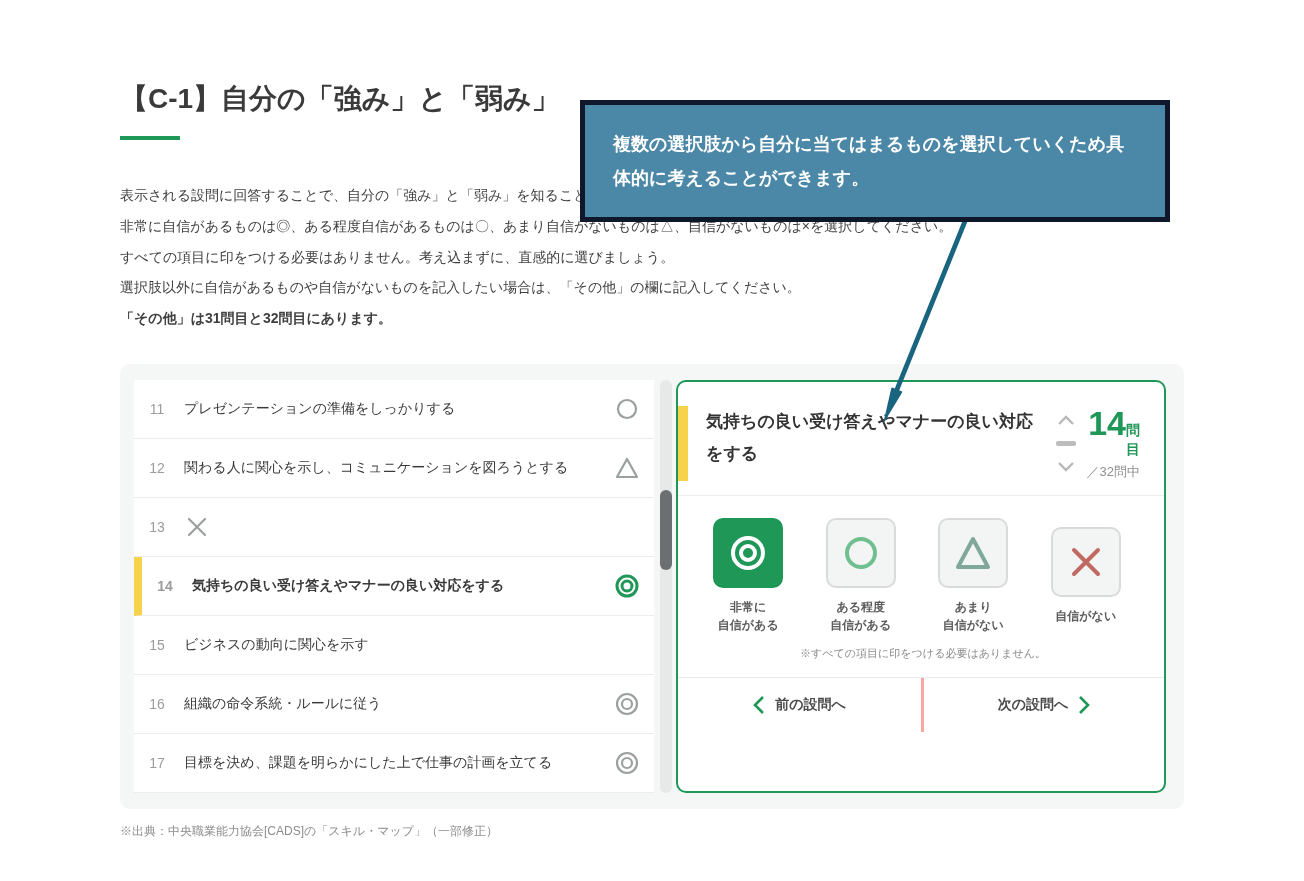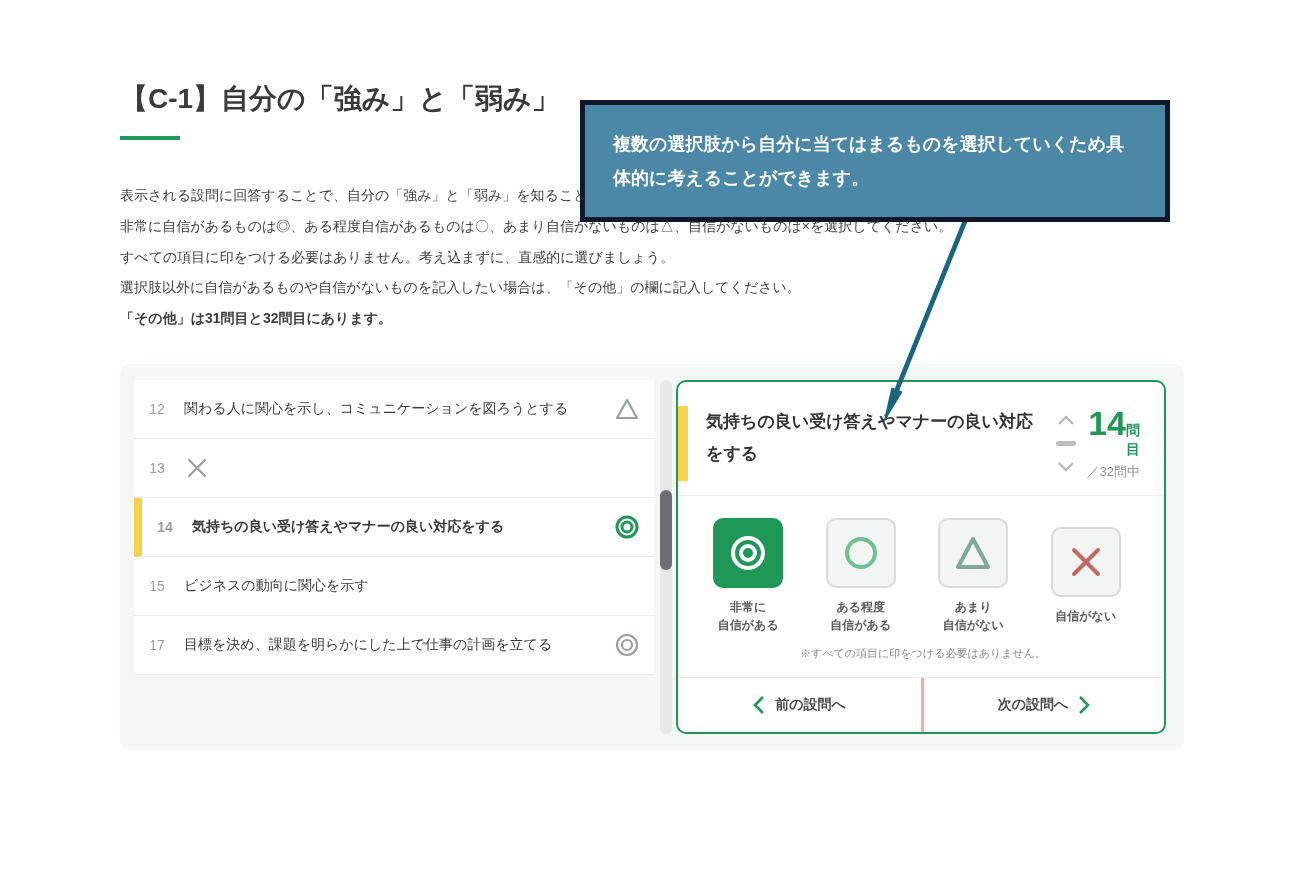--- a/index.html
+++ b/index.html
@@ -309,20 +309,29 @@
     <p>すべての項目に印をつける必要はありません。考え込まずに、直感的に選びましょう。</p>
     <p>選択肢以外に自信があるものや自信がないものを記入したい場合は、「その他」の欄に記入してください。</p>
     <p class="bold">「その他」は31問目と32問目にあります。</p>
   </div>
 
   <div class="panel">
 
     <div class="qlist">
       <div class="qlist-inner" id="qlist-inner">
           <div class="qrow">
+            <div class="qnum">11</div>
+            <div class="qtext">プレゼンテーションの準備をしっかりする</div>
+            <div class="qmark">
+              <svg class="mk" viewBox="0 0 26 26">
+                <circle cx="13" cy="13" r="9" fill="none" stroke="#9aa09d" stroke-width="2.2"></circle>
+              </svg>
+            </div>
+          </div>
+          <div class="qrow">
             <div class="qnum">12</div>
             <div class="qtext">関わる人に関心を示し、コミュニケーションを図ろうとする</div>
             <div class="qmark">
               <svg class="mk" viewBox="0 0 26 26">
                 <path d="M13 4 L23 22 L3 22 Z" fill="none" stroke="#9aa09d" stroke-width="2.2" stroke-linejoin="round"></path>
               </svg>
             </div>
           </div>
           <div class="qrow">
             <div class="qnum">13</div>
@@ -339,20 +348,30 @@
               <svg class="mk" viewBox="0 0 26 26">
                 <circle cx="13" cy="13" r="10" fill="none" stroke="#1f9757" stroke-width="3"></circle>
                 <circle cx="13" cy="13" r="5" fill="none" stroke="#1f9757" stroke-width="3"></circle>
               </svg>
             </div>
           </div>
           <div class="qrow">
             <div class="qnum">15</div>
             <div class="qtext">ビジネスの動向に関心を示す</div>
             <div class="qmark"></div>
+          </div>
+          <div class="qrow">
+            <div class="qnum">16</div>
+            <div class="qtext">組織の命令系統・ルールに従う</div>
+            <div class="qmark">
+              <svg class="mk" viewBox="0 0 26 26">
+                <circle cx="13" cy="13" r="10" fill="none" stroke="#9aa09d" stroke-width="2.2"></circle>
+                <circle cx="13" cy="13" r="5" fill="none" stroke="#9aa09d" stroke-width="2.2"></circle>
+              </svg>
+            </div>
           </div>
           <div class="qrow">
             <div class="qnum">17</div>
             <div class="qtext">目標を決め、課題を明らかにした上で仕事の計画を立てる</div>
             <div class="qmark">
               <svg class="mk" viewBox="0 0 26 26">
                 <circle cx="13" cy="13" r="10" fill="none" stroke="#9aa09d" stroke-width="2.2"></circle>
                 <circle cx="13" cy="13" r="5" fill="none" stroke="#9aa09d" stroke-width="2.2"></circle>
               </svg>
             </div>
@@ -437,16 +456,17 @@
           <span>次の設問へ</span>
           <svg viewBox="0 0 12 18">
               <path d="M2 1 L10 9 L2 17" fill="none" stroke="#1f9757" stroke-width="2.6"></path>
             </svg>
         </div>
       </div>
 
     </div>
   </div>
 
+  <div class="footnote">※出典：中央職業能力協会[CADS]の「スキル・マップ」（一部修正）</div>
 </div>
 
 <div class="overlay-tip">複数の選択肢から自分に当てはまるものを選択していくため具体的に考えることができます。</div>
 <div class="overlay-pointer"></div>
 
 </body></html>

